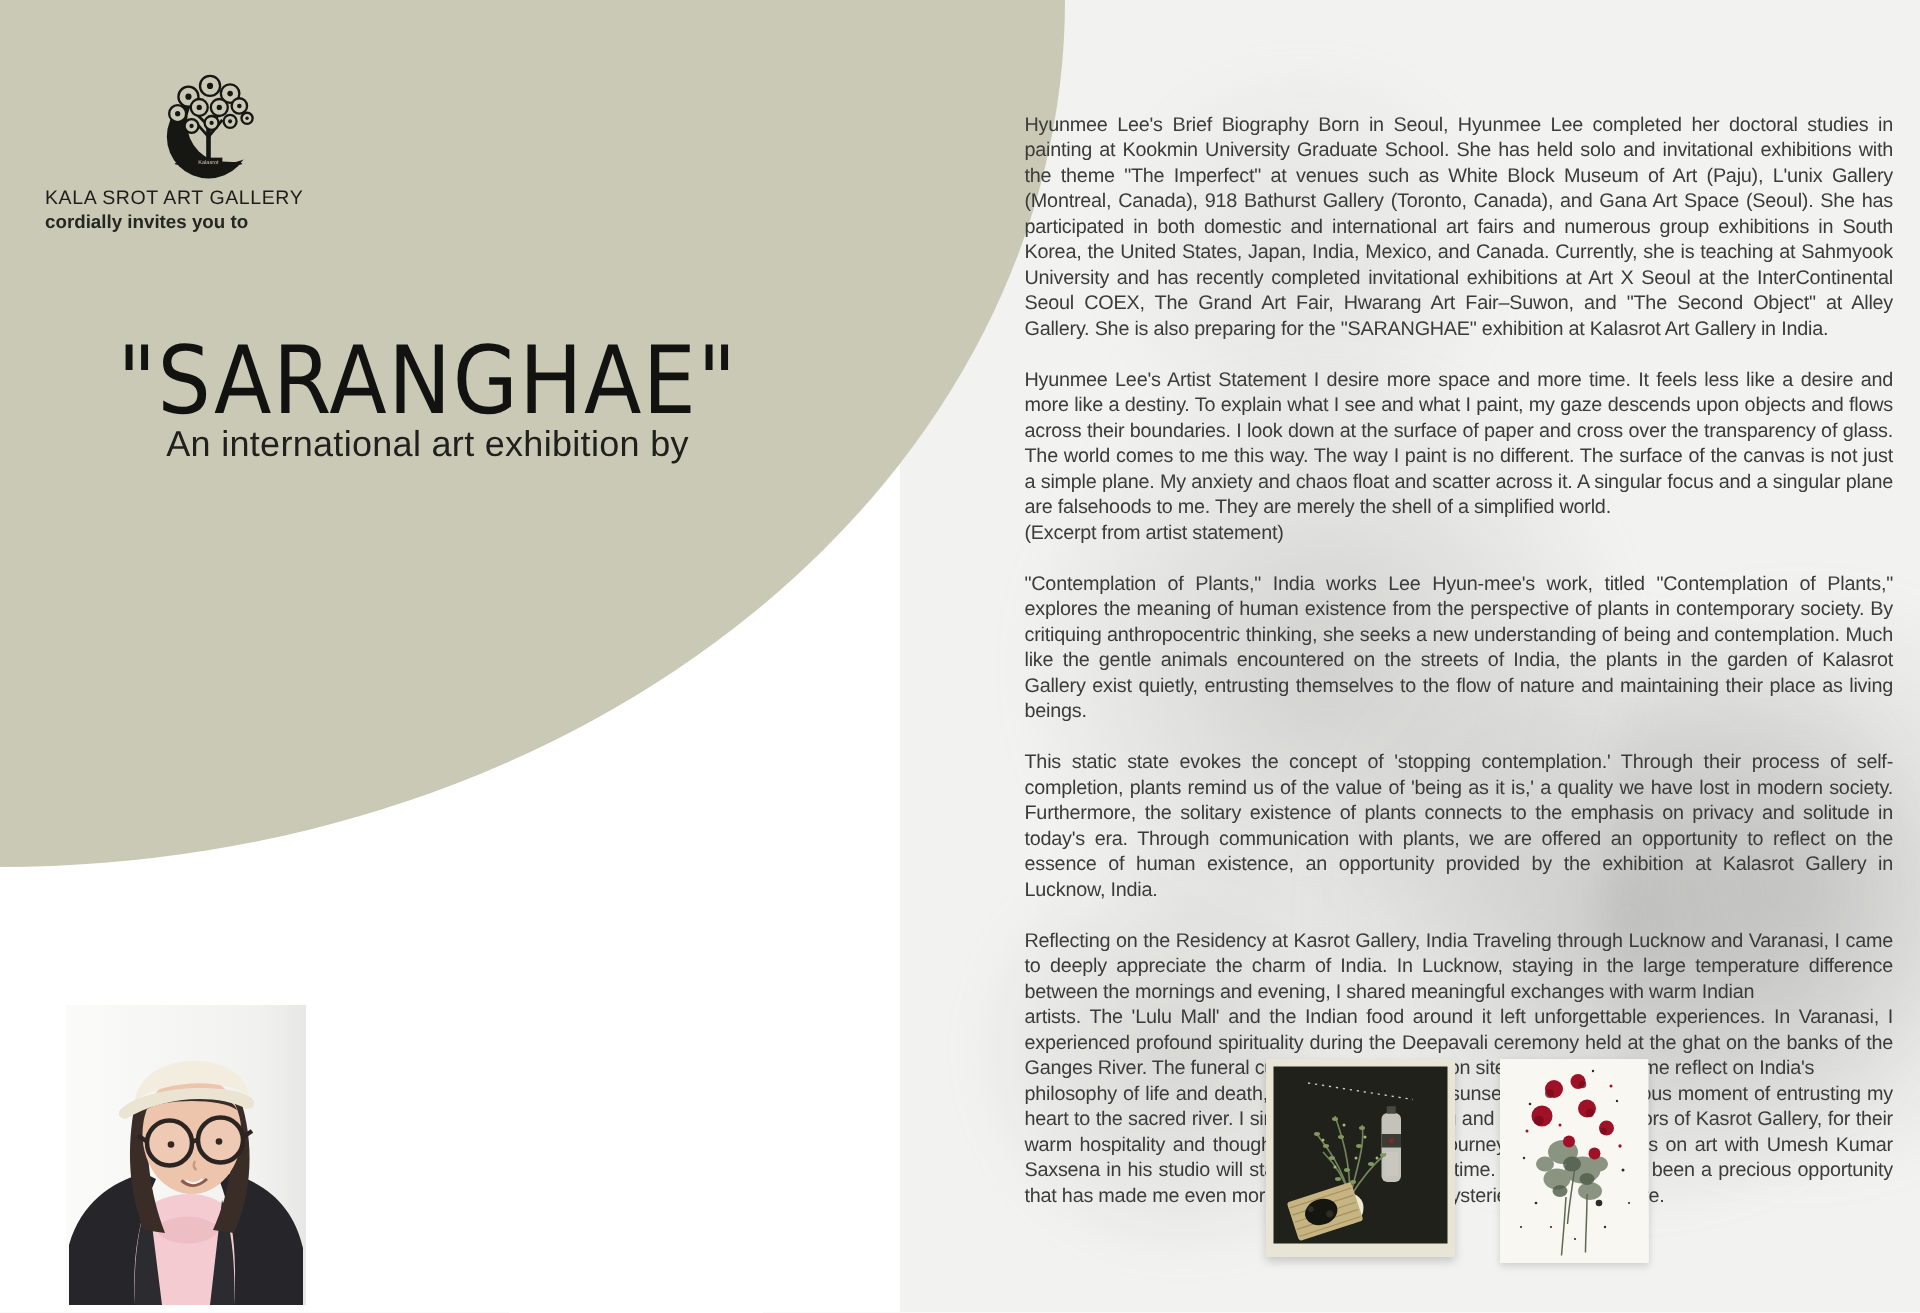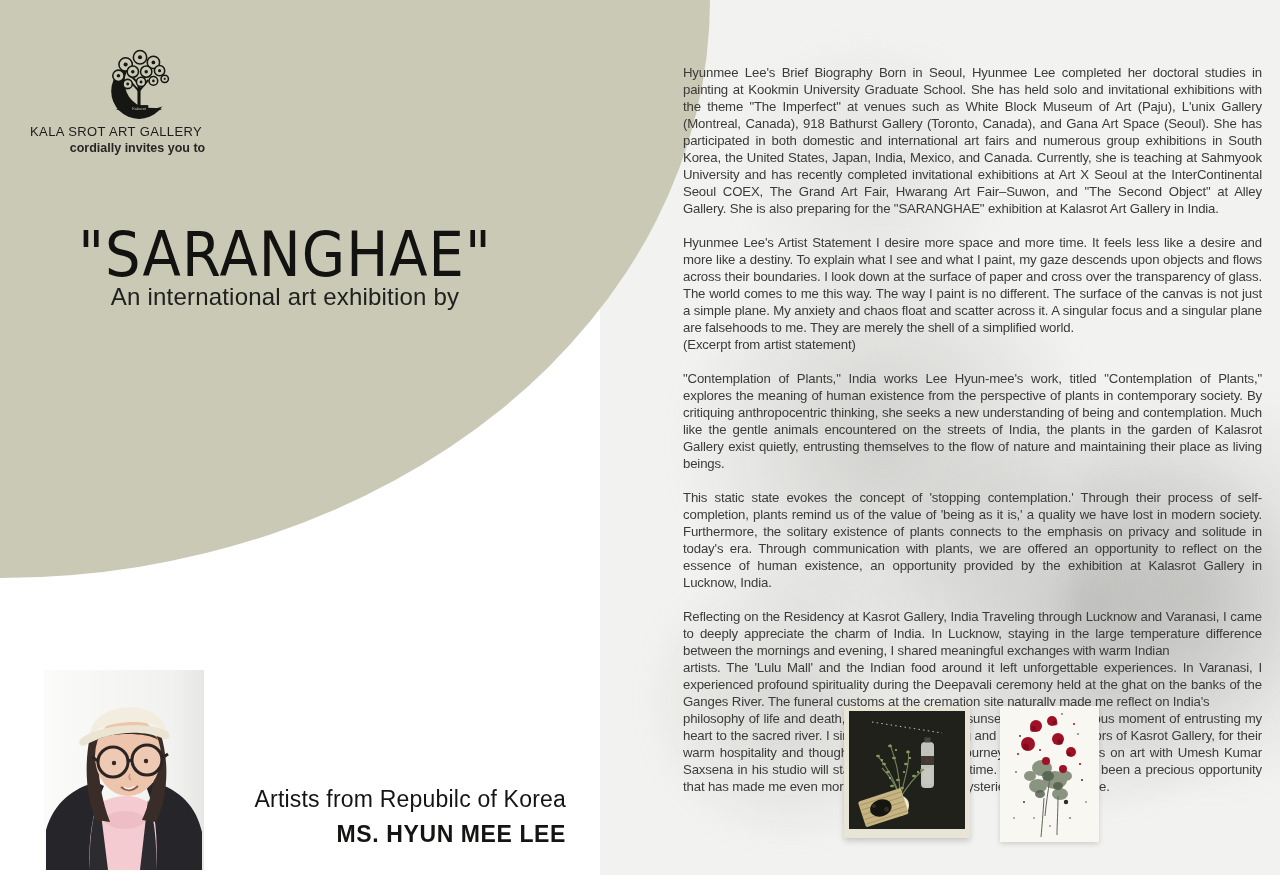--- a/index.html
+++ b/index.html
@@ -19,41 +19,41 @@
   
   .sage-panel { position:absolute; left:0; top:0; width:710px; height:578px;
     background:#c9c9b6; border-bottom-right-radius:100% 100%; z-index:1; }
 
   .content { position:absolute; inset:0; z-index:2; }
 
   
   .logo-wrap { position:absolute; left:104px; top:48px; width:70px; height:72px; }
   .gallery-name { position:absolute; left:30px; top:124px; width:215px; 
     font-size:13px; font-weight:normal; letter-spacing:0.4px; color:#1d1d1b; }
-  .gallery-tagline { position:absolute; left:30px; top:141px; width:215px; text-align:center;
+  .gallery-tagline { position:absolute; left:30px; top:141px; width:215px; text-align:left;
     font-size:12.5px; font-weight:bold; color:#262624; }
 
   
   .title-block { position:absolute; left:55px; top:218px; width:460px; text-align:center; }
   .exh-title { font-family:"DejaVu Sans", sans-serif; font-size:56px; font-weight:500;
     letter-spacing:1px; color:#121210; transform:scaleY(1.12); transform-origin:top center; white-space:nowrap; }
   .exh-subtitle { font-size:24px; color:#20201e; letter-spacing:0.2px; }
 
   
   .portrait { position:absolute; left:44px; top:670px; width:160px; height:200px; overflow:hidden; }
 
   
   .artist-credit { position:absolute; left:220px; top:786px; width:346px; text-align:right; color:#141412; }
   .artist-origin { font-size:23px; letter-spacing:0.2px; }
   .artist-name { margin-top:8px; font-size:23px; font-weight:bold; letter-spacing:0.6px; }
 
   
   .article { position:absolute; left:683px; top:64px; width:579px; color:#3b3b39; }
   .article p { font-size:13.2px; line-height:17px; text-align:justify; letter-spacing:-0.15px;
-    white-space:pre-line; margin:0 0 17px 0; }
+    white-space:pre-line; margin:10px 0 17px 0; }
 
   
   .artwork1 { position:absolute; left:844px; top:706px; width:126px; height:132px;
     box-shadow:0 3px 6px rgba(0,0,0,0.18); }
   .artwork2 { position:absolute; left:1000px; top:706px; width:99px; height:136px;
     box-shadow:0 2px 5px rgba(0,0,0,0.15); }
 </style>
 </head>
 <body>
 
@@ -154,24 +154,20 @@
         <path d="M54 91 L48 87 M118 88 L124 84" stroke="#2b2422" stroke-width="3"></path>
 
         <circle cx="70" cy="93" r="2.2" fill="#33271f"></circle>
           <circle cx="102" cy="91" r="2.2" fill="#33271f"></circle>
         <path d="M86 104 Q84 108 87 110" stroke="#c79a7e" stroke-width="1.6" fill="none"></path>
         <path d="M77 117 Q85 124 94 116" stroke="#8d5a4b" stroke-width="2" fill="none"></path>
         <path d="M80 117 Q85 121 91 116" stroke="#fdf4ef" stroke-width="1.4" fill="none"></path>
       </svg>
     </div>
 
-    <div class="artist-credit">
-      <div class="artist-origin">Artists from Repubilc of Korea</div>
-      <div class="artist-name">MS. HYUN MEE LEE</div>
-    </div>
 
     <div class="article">
         <p>Hyunmee Lee's Brief Biography Born in Seoul, Hyunmee Lee completed her doctoral studies in painting at Kookmin University Graduate School. She has held solo and invitational exhibitions with the theme "The Imperfect" at venues such as White Block Museum of Art (Paju), L'unix Gallery (Montreal, Canada), 918 Bathurst Gallery (Toronto, Canada), and Gana Art Space (Seoul). She has participated in both domestic and international art fairs and numerous group exhibitions in South Korea, the United States, Japan, India, Mexico, and Canada. Currently, she is teaching at Sahmyook University and has recently completed invitational exhibitions at Art X Seoul at the InterContinental Seoul COEX, The Grand Art Fair, Hwarang Art Fair–Suwon, and "The Second Object" at Alley Gallery. She is also preparing for the "SARANGHAE" exhibition at Kalasrot Art Gallery in India.</p>
         <p>Hyunmee Lee's Artist Statement I desire more space and more time. It feels less like a desire and more like a destiny. To explain what I see and what I paint, my gaze descends upon objects and flows across their boundaries. I look down at the surface of paper and cross over the transparency of glass. The world comes to me this way. The way I paint is no different. The surface of the canvas is not just a simple plane. My anxiety and chaos float and scatter across it. A singular focus and a singular plane are falsehoods to me. They are merely the shell of a simplified world.
 (Excerpt from artist statement)</p>
         <p>"Contemplation of Plants," India works Lee Hyun-mee's work, titled "Contemplation of Plants," explores the meaning of human existence from the perspective of plants in contemporary society. By critiquing anthropocentric thinking, she seeks a new understanding of being and contemplation. Much like the gentle animals encountered on the streets of India, the plants in the garden of Kalasrot Gallery exist quietly, entrusting themselves to the flow of nature and maintaining their place as living beings.</p>
         <p>This static state evokes the concept of 'stopping contemplation.' Through their process of self-completion, plants remind us of the value of 'being as it is,' a quality we have lost in modern society. Furthermore, the solitary existence of plants connects to the emphasis on privacy and solitude in today's era. Through communication with plants, we are offered an opportunity to reflect on the essence of human existence, an opportunity provided by the exhibition at Kalasrot Gallery in Lucknow, India.</p>
         <p>Reflecting on the Residency at Kasrot Gallery, India Traveling through Lucknow and Varanasi, I came to deeply appreciate the charm of India. In Lucknow, staying in the large temperature difference between the mornings and evening, I shared meaningful exchanges with warm Indian
 artists. The 'Lulu Mall' and the Indian food around it left unforgettable experiences. In Varanasi, I experienced profound spirituality during the Deepavali ceremony held at the ghat on the banks of the Ganges River. The funeral customs at the cremation site naturally made me reflect on India's
 philosophy of life and death, while the prayers at sunset were a miraculous moment of entrusting my heart to the sacred river. I sincerely thank Anurang and Mansi, the directors of Kasrot Gallery, for their warm hospitality and thoughtful care for a safe journey. The discussions on art with Umesh Kumar Saxsena in his studio will stay with me for a long time. This journey has been a precious opportunity that has made me even more curious about the mysteries of Indian culture.</p>

